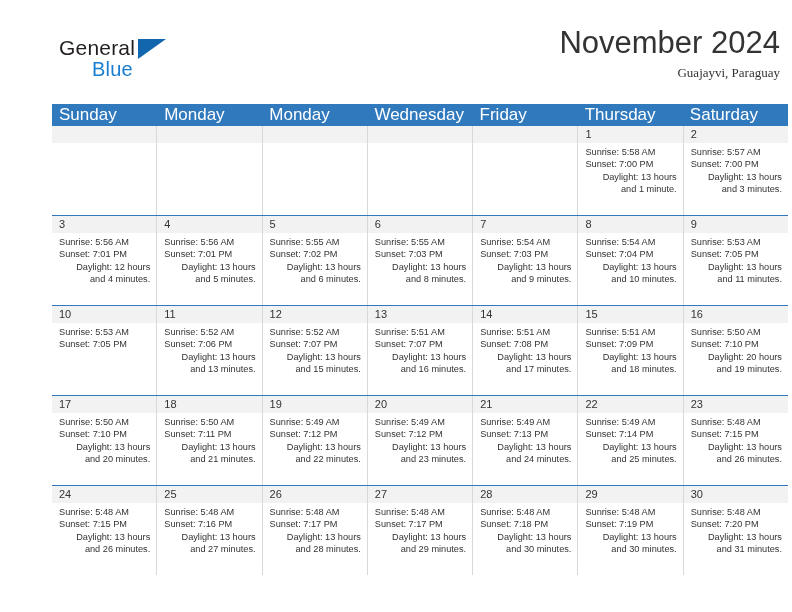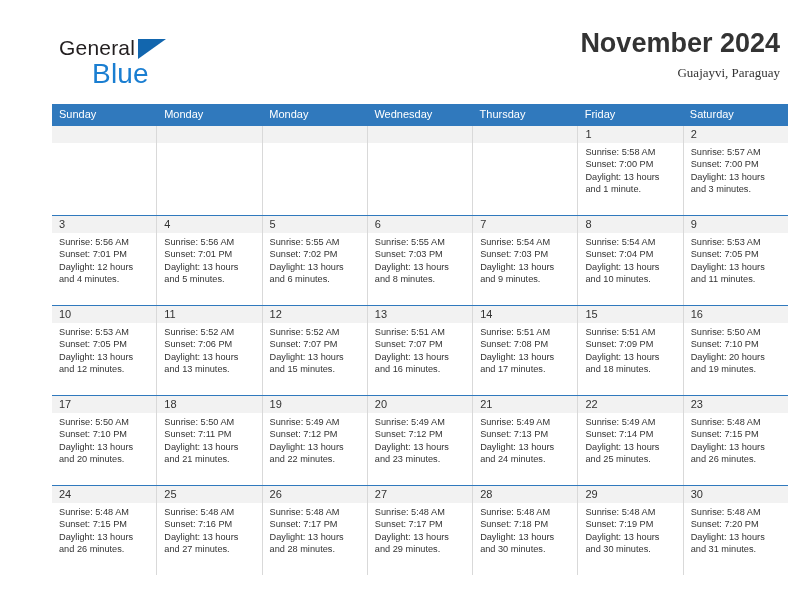--- a/index.html
+++ b/index.html
@@ -52,35 +52,35 @@
     top: 3px;
     width: 0;
     height: 0;
     border-left: 28px solid #1266ae;
     border-bottom: 20px solid transparent;
   }
   .logo-blue {
     position: absolute;
     left: 33px;
     top: 22px;
-    font-size: 28px;
+    font-size: 20px;
     letter-spacing: 0.2px;
     color: #1a7ed1;
     font-family: "Liberation Sans", sans-serif;
   }
   .title-block {
     position: absolute;
     right: 8px;
     top: 0;
     text-align: right;
   }
   .cal-title {
-    font-size: 27px;
+    font-size: 31px;
     color: #333333;
-    font-weight: bold;
+    font-weight: normal;
     line-height: 34px;
     white-space: nowrap;
   }
   .cal-subtitle {
     font-size: 13px;
     color: #333333;
     line-height: 20px;
     margin-top: 3px;
     white-space: nowrap;
     font-family: Liberation Serif, serif;
@@ -94,21 +94,21 @@
     width: 736px;
   }
   .weekday-row {
     display: flex;
     background: #3079bd;
     height: 21px;
   }
   .weekday {
     flex: 1 1 0;
     color: #ffffff;
-    font-size: 11px;
+    font-size: 17px;
     line-height: 21px;
     padding-left: 7px;
     box-sizing: border-box;
     white-space: nowrap;
     overflow: hidden;
   }
   .week-row {
     display: flex;
     height: 90px;
     border-top: 1px solid #3079bd;
@@ -144,20 +144,21 @@
     padding: 3px 6px 0 7px;
     font-size: 9.2px;
     line-height: 12.4px;
     color: #333333;
   }
   .day-info div {
     white-space: nowrap;
   }
   .day-info .daylight {
     white-space: normal;
+    text-align: right;
   }
 </style>
 </head>
 <body>
 
 <div class="page">
 
   <div class="header">
     <div class="logo">
       <span class="logo-general">General</span>
@@ -169,22 +170,22 @@
       <div class="cal-subtitle">Guajayvi, Paraguay</div>
     </div>
   </div>
 
   <div class="calendar">
     <div class="weekday-row">
       <div class="weekday">Sunday</div>
       <div class="weekday">Monday</div>
       <div class="weekday">Monday</div>
       <div class="weekday">Wednesday</div>
+      <div class="weekday">Friday</div>
       <div class="weekday">Thursday</div>
-      <div class="weekday">Friday</div>
       <div class="weekday">Saturday</div>
     </div>
 
     <div class="week-row">
       <div class="day-cell empty">
         <div class="date-band"></div>
         <div class="day-info">
           <div></div>
           <div></div>
           <div class="daylight"></div>
@@ -298,21 +299,20 @@
         </div>
       </div>
     </div>
 
     <div class="week-row">
       <div class="day-cell">
         <div class="date-band">10</div>
         <div class="day-info">
           <div>Sunrise: 5:53 AM</div>
           <div>Sunset: 7:05 PM</div>
-          <div class="daylight">Daylight: 13 hours and 12 minutes.</div>
         </div>
       </div>
       <div class="day-cell">
         <div class="date-band">11</div>
         <div class="day-info">
           <div>Sunrise: 5:52 AM</div>
           <div>Sunset: 7:06 PM</div>
           <div class="daylight">Daylight: 13 hours and 13 minutes.</div>
         </div>
       </div>

